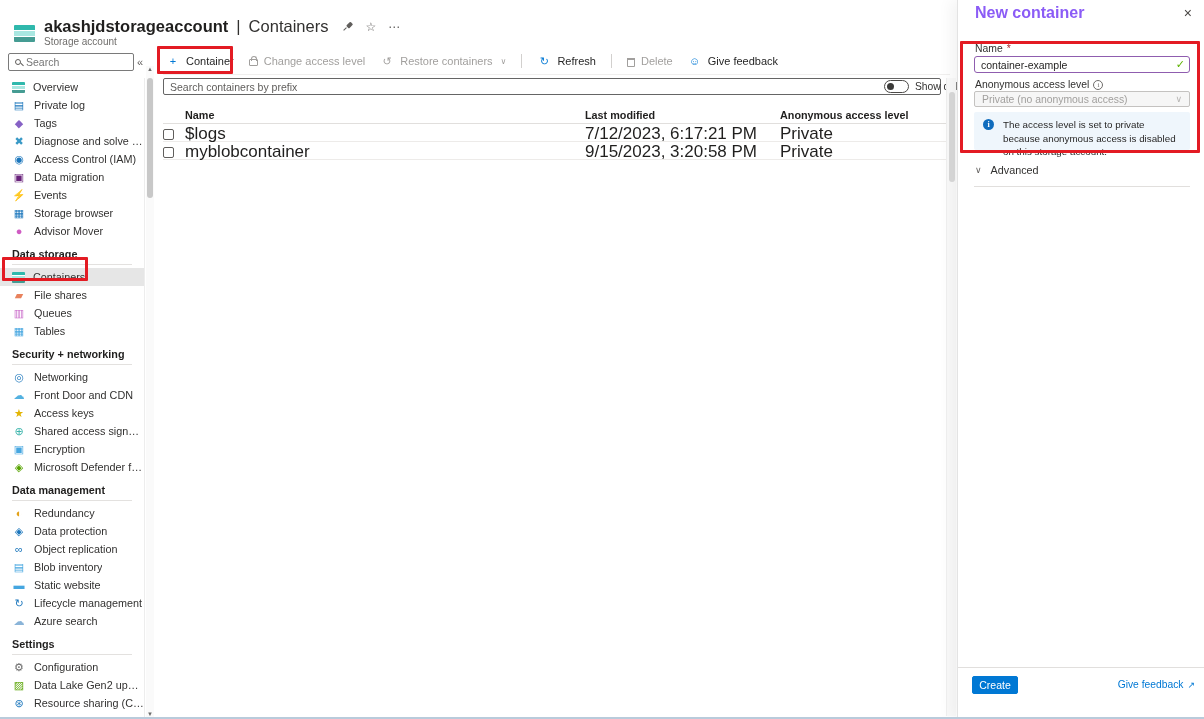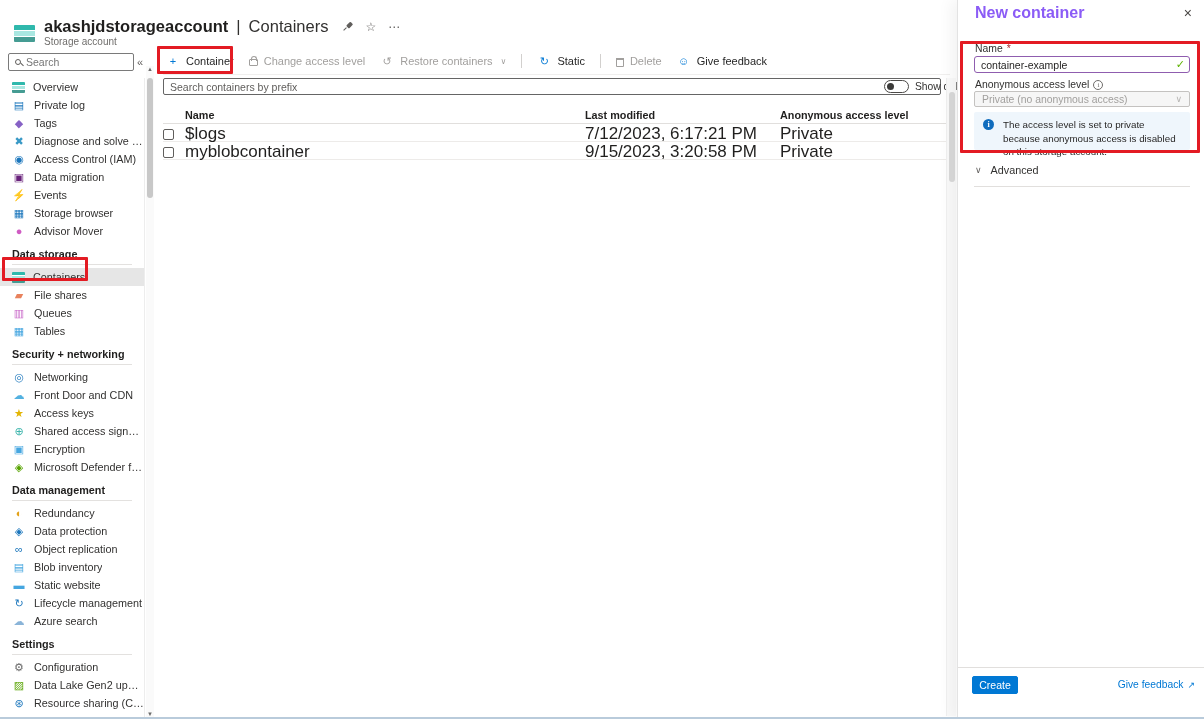--- a/index.html
+++ b/index.html
@@ -287,21 +287,21 @@
       <span>Change access level</span>
     </button>
     <button class="toolbar-btn disabled">
       <span class="icon" style="color: rgb(161, 159, 157);">↺</span>
       <span>Restore containers</span>
       <span class="chev">∨</span>
     </button>
     <span class="toolbar-divider"></span>
     <button class="toolbar-btn">
       <span class="icon" style="color: rgb(0, 120, 212);">↻</span>
-      <span>Static</span>
+      <span>Refresh</span>
     </button>
     <span class="toolbar-divider"></span>
     <button class="toolbar-btn disabled">
       <span class="icon css-trash"></span>
       <span>Delete</span>
     </button>
     <button class="toolbar-btn">
       <span class="icon" style="color: rgb(0, 120, 212);">☺</span>
       <span>Give feedback</span>
     </button>

